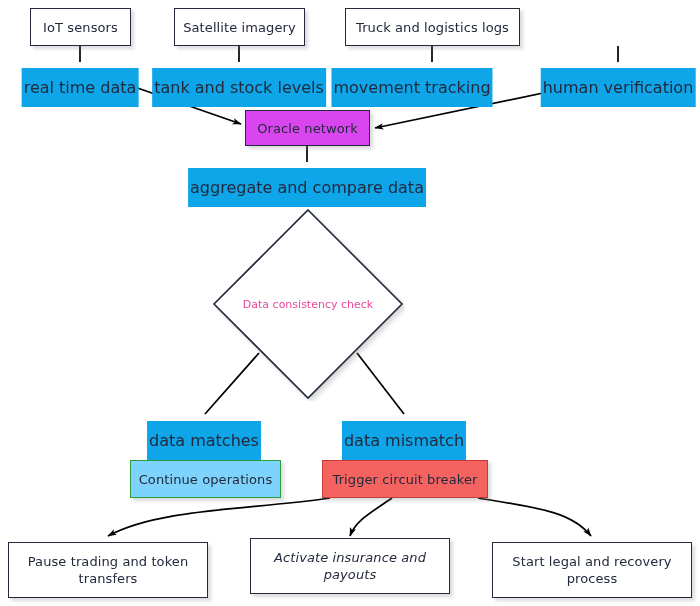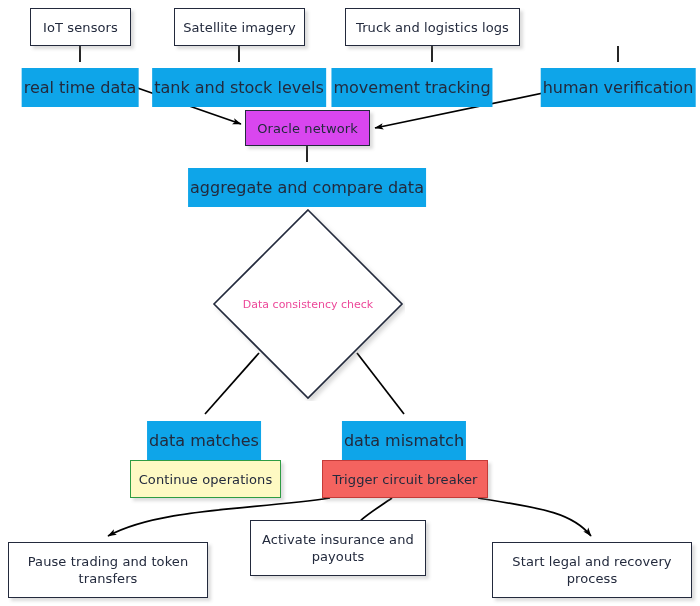--- a/index.html
+++ b/index.html
@@ -39,21 +39,21 @@
     line-height: 17px;
     letter-spacing: 0.1px;
     box-shadow: 3px 3px 3px rgba(120,120,120,0.25);
     padding: 6px 6px;
   }
   .node.blue {
     background: #d946ef;
     border-color: #232a3d;
   }
   .node.green {
-    background: #fef9c3;
+    background: #7dd3fc;
     border-color: #2e9c43;
   }
   .node.red {
     background: #f4635f;
     border-color: #c43b38;
   }
   .diamond-wrap {
     position: absolute;
   }
   .diamond-shape {
@@ -164,21 +164,21 @@
   </div>
 
   <div class="node red" id="n-trigger" style="left:322px; top:460px; width:166px; height:38px;">
     <span>Trigger circuit breaker</span>
   </div>
 
   <div class="node" id="n-pause" style="left:8px; top:542px; width:200px; height:56px;">
     <span>Pause trading and token transfers</span>
   </div>
 
-  <div class="node" id="n-insurance" style="left:250px; top:520px; width:176px; height:56px;">
+  <div class="node" id="n-insurance" style="left:250px; top:538px; width:200px; height:56px;font-style:italic;">
     <span>Activate insurance and payouts</span>
   </div>
 
   <div class="node" id="n-legal" style="left:492px; top:542px; width:200px; height:56px;">
     <span>Start legal and recovery process</span>
   </div>
 
   <div class="edge-label" style="left:80px; top:68px;">real time data</div>
 
   <div class="edge-label" style="left:239px; top:68px;">tank and stock levels</div>

